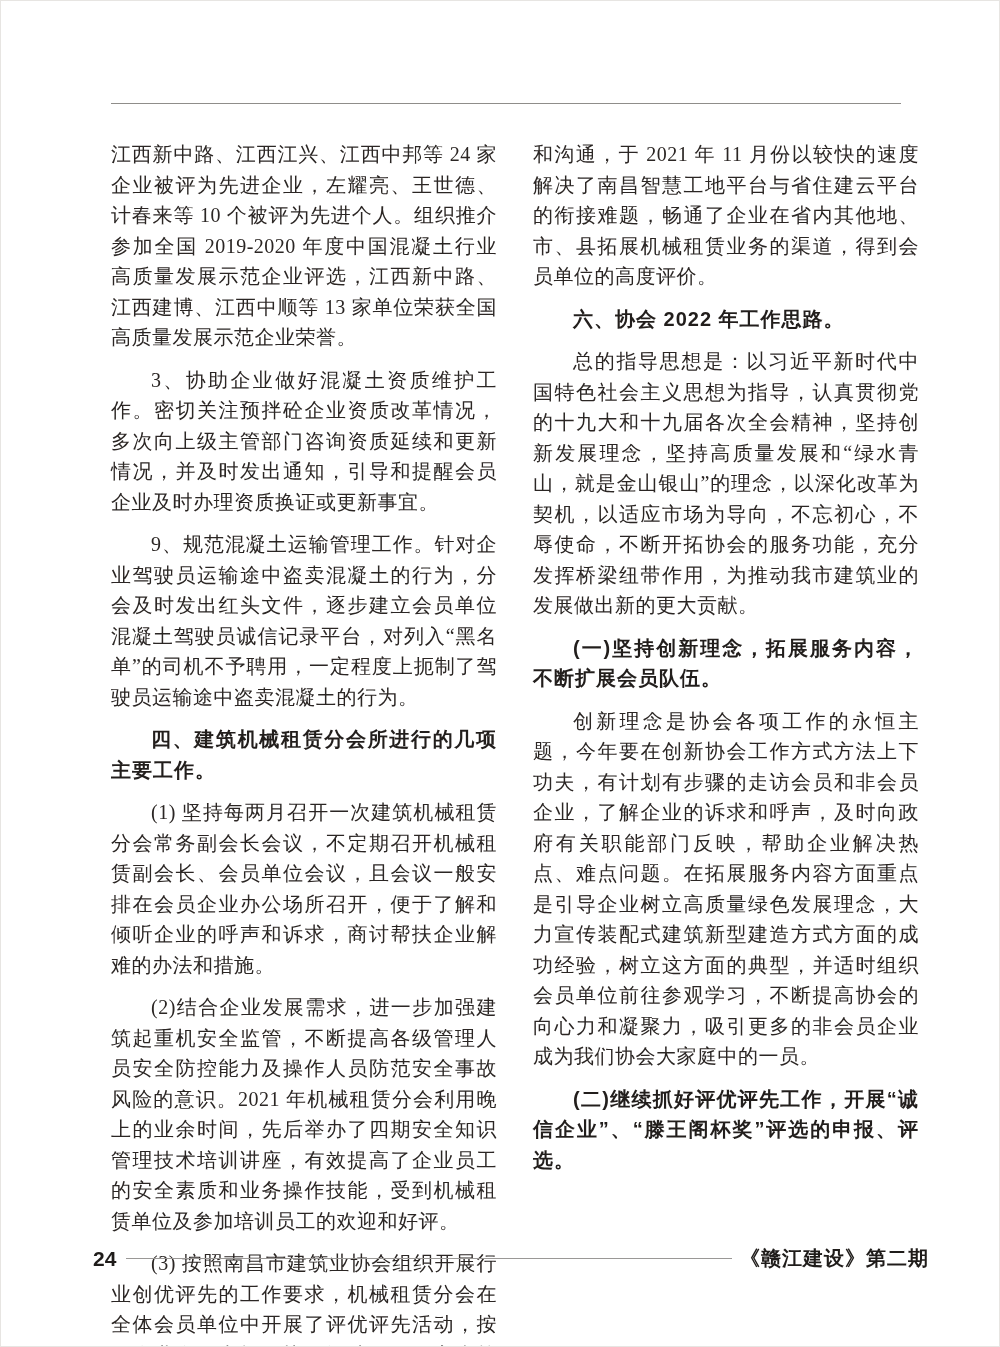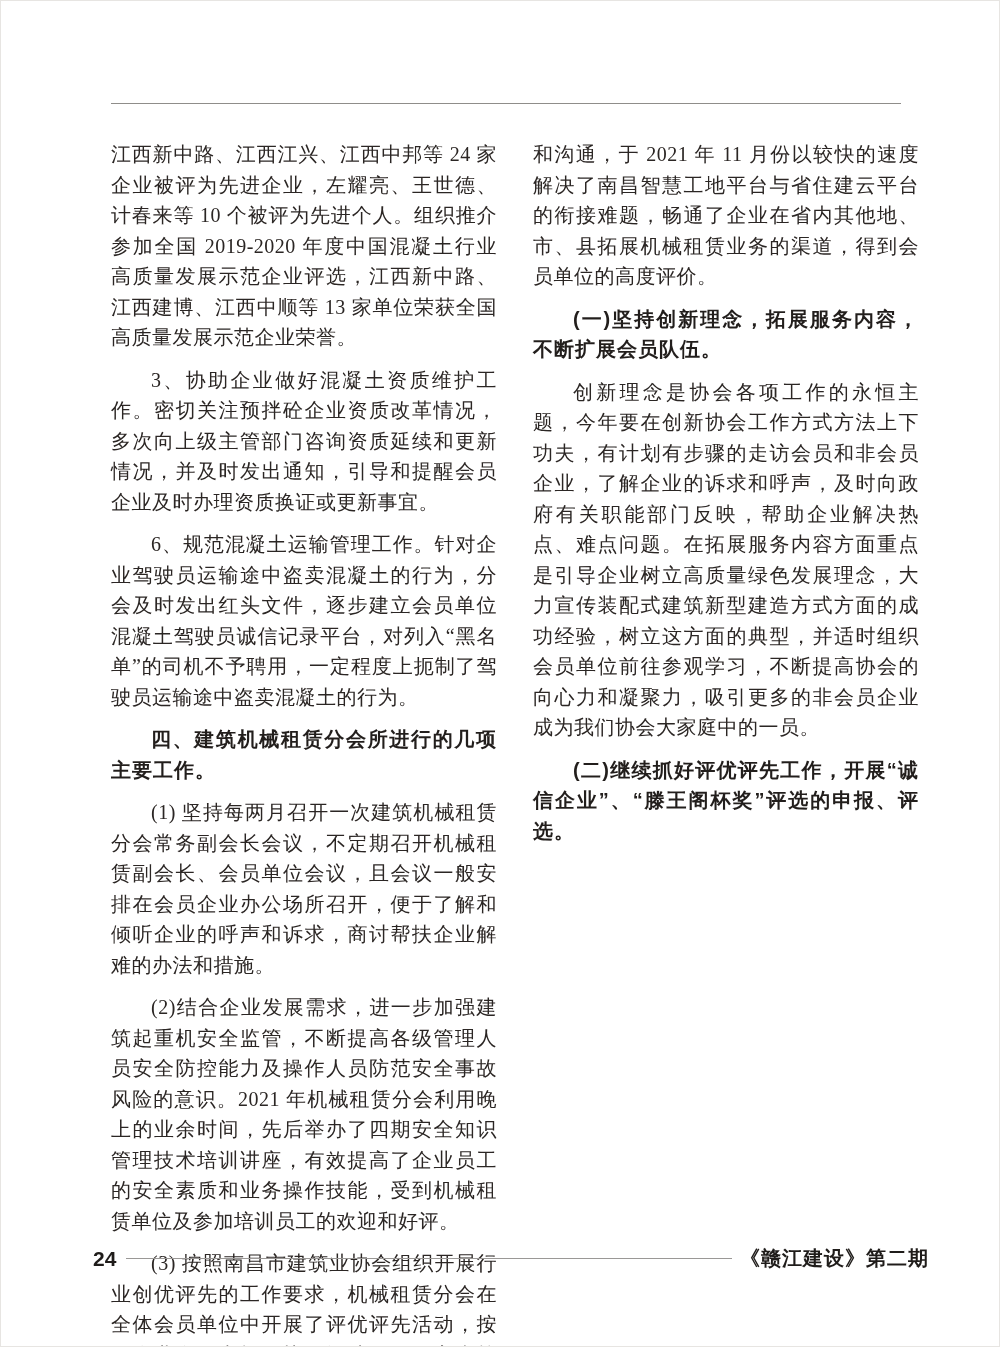--- a/index.html
+++ b/index.html
@@ -112,30 +112,32 @@
 
   <div class="header">
     <div class="header-rule"></div>
   </div>
 
   <div class="columns">
 
     <div class="col">
       <p class="cont">江西新中路、江西江兴、江西中邦等 24 家企业被评为先进企业，左耀亮、王世德、计春来等 10 个被评为先进个人。组织推介参加全国 2019-2020 年度中国混凝土行业高质量发展示范企业评选，江西新中路、江西建博、江西中顺等 13 家单位荣获全国高质量发展示范企业荣誉。</p>
       <p class="indent">3、协助企业做好混凝土资质维护工作。密切关注预拌砼企业资质改革情况，多次向上级主管部门咨询资质延续和更新情况，并及时发出通知，引导和提醒会员企业及时办理资质换证或更新事宜。</p>
-      <p class="indent">6、规范混凝土运输管理工作。针对企业驾驶员运输途中盗卖混凝土的行为，分会及时发出红头文件，逐步建立会员单位混凝土驾驶员诚信记录平台，对列入“黑名单”的司机不予聘用，一定程度上扼制了驾驶员运输途中盗卖混凝土的行为。</p>
+      <p class="indent">9、规范混凝土运输管理工作。针对企业驾驶员运输途中盗卖混凝土的行为，分会及时发出红头文件，逐步建立会员单位混凝土驾驶员诚信记录平台，对列入“黑名单”的司机不予聘用，一定程度上扼制了驾驶员运输途中盗卖混凝土的行为。</p>
       <p class="heading">四、建筑机械租赁分会所进行的几项主要工作。</p>
       <p class="indent">(1) 坚持每两月召开一次建筑机械租赁分会常务副会长会议，不定期召开机械租赁副会长、会员单位会议，且会议一般安排在会员企业办公场所召开，便于了解和倾听企业的呼声和诉求，商讨帮扶企业解难的办法和措施。</p>
       <p class="indent">(2)结合企业发展需求，进一步加强建筑起重机安全监管，不断提高各级管理人员安全防控能力及操作人员防范安全事故风险的意识。2021 年机械租赁分会利用晚上的业余时间，先后举办了四期安全知识管理技术培训讲座，有效提高了企业员工的安全素质和业务操作技能，受到机械租赁单位及参加培训员工的欢迎和好评。</p>
       <p class="indent">(3) 按照南昌市建筑业协会组织开展行业创优评先的工作要求，机械租赁分会在全体会员单位中开展了评优评先活动，按照企业自愿申报，协会评选条件，审查核实评选出 2021 年度建筑机械租赁企业设备管理先进单位 5 家，先进个人 6 名。</p>
       <p class="indent">(4)根据企业的反应和诉求，机械租赁分会充分发挥桥梁作用，多次积极与政府相关职能部门反映</p>
     </div>
 
     <div class="col">
       <p class="cont">和沟通，于 2021 年 11 月份以较快的速度解决了南昌智慧工地平台与省住建云平台的衔接难题，畅通了企业在省内其他地、市、县拓展机械租赁业务的渠道，得到会员单位的高度评价。</p>
+      <p class="heading">六、协会 2022 年工作思路。</p>
+      <p class="indent">总的指导思想是：以习近平新时代中国特色社会主义思想为指导，认真贯彻党的十九大和十九届各次全会精神，坚持创新发展理念，坚持高质量发展和“绿水青山，就是金山银山”的理念，以深化改革为契机，以适应市场为导向，不忘初心，不辱使命，不断开拓协会的服务功能，充分发挥桥梁纽带作用，为推动我市建筑业的发展做出新的更大贡献。</p>
       <p class="heading">(一)坚持创新理念，拓展服务内容，不断扩展会员队伍。</p>
       <p class="indent">创新理念是协会各项工作的永恒主题，今年要在创新协会工作方式方法上下功夫，有计划有步骤的走访会员和非会员企业，了解企业的诉求和呼声，及时向政府有关职能部门反映，帮助企业解决热点、难点问题。在拓展服务内容方面重点是引导企业树立高质量绿色发展理念，大力宣传装配式建筑新型建造方式方面的成功经验，树立这方面的典型，并适时组织会员单位前往参观学习，不断提高协会的向心力和凝聚力，吸引更多的非会员企业成为我们协会大家庭中的一员。</p>
       <p class="heading">(二)继续抓好评优评先工作，开展“诚信企业”、“滕王阁杯奖”评选的申报、评选。</p>
 
     </div>
 
   </div>
 
   <div class="footer">
     <span class="page-number">24</span>

